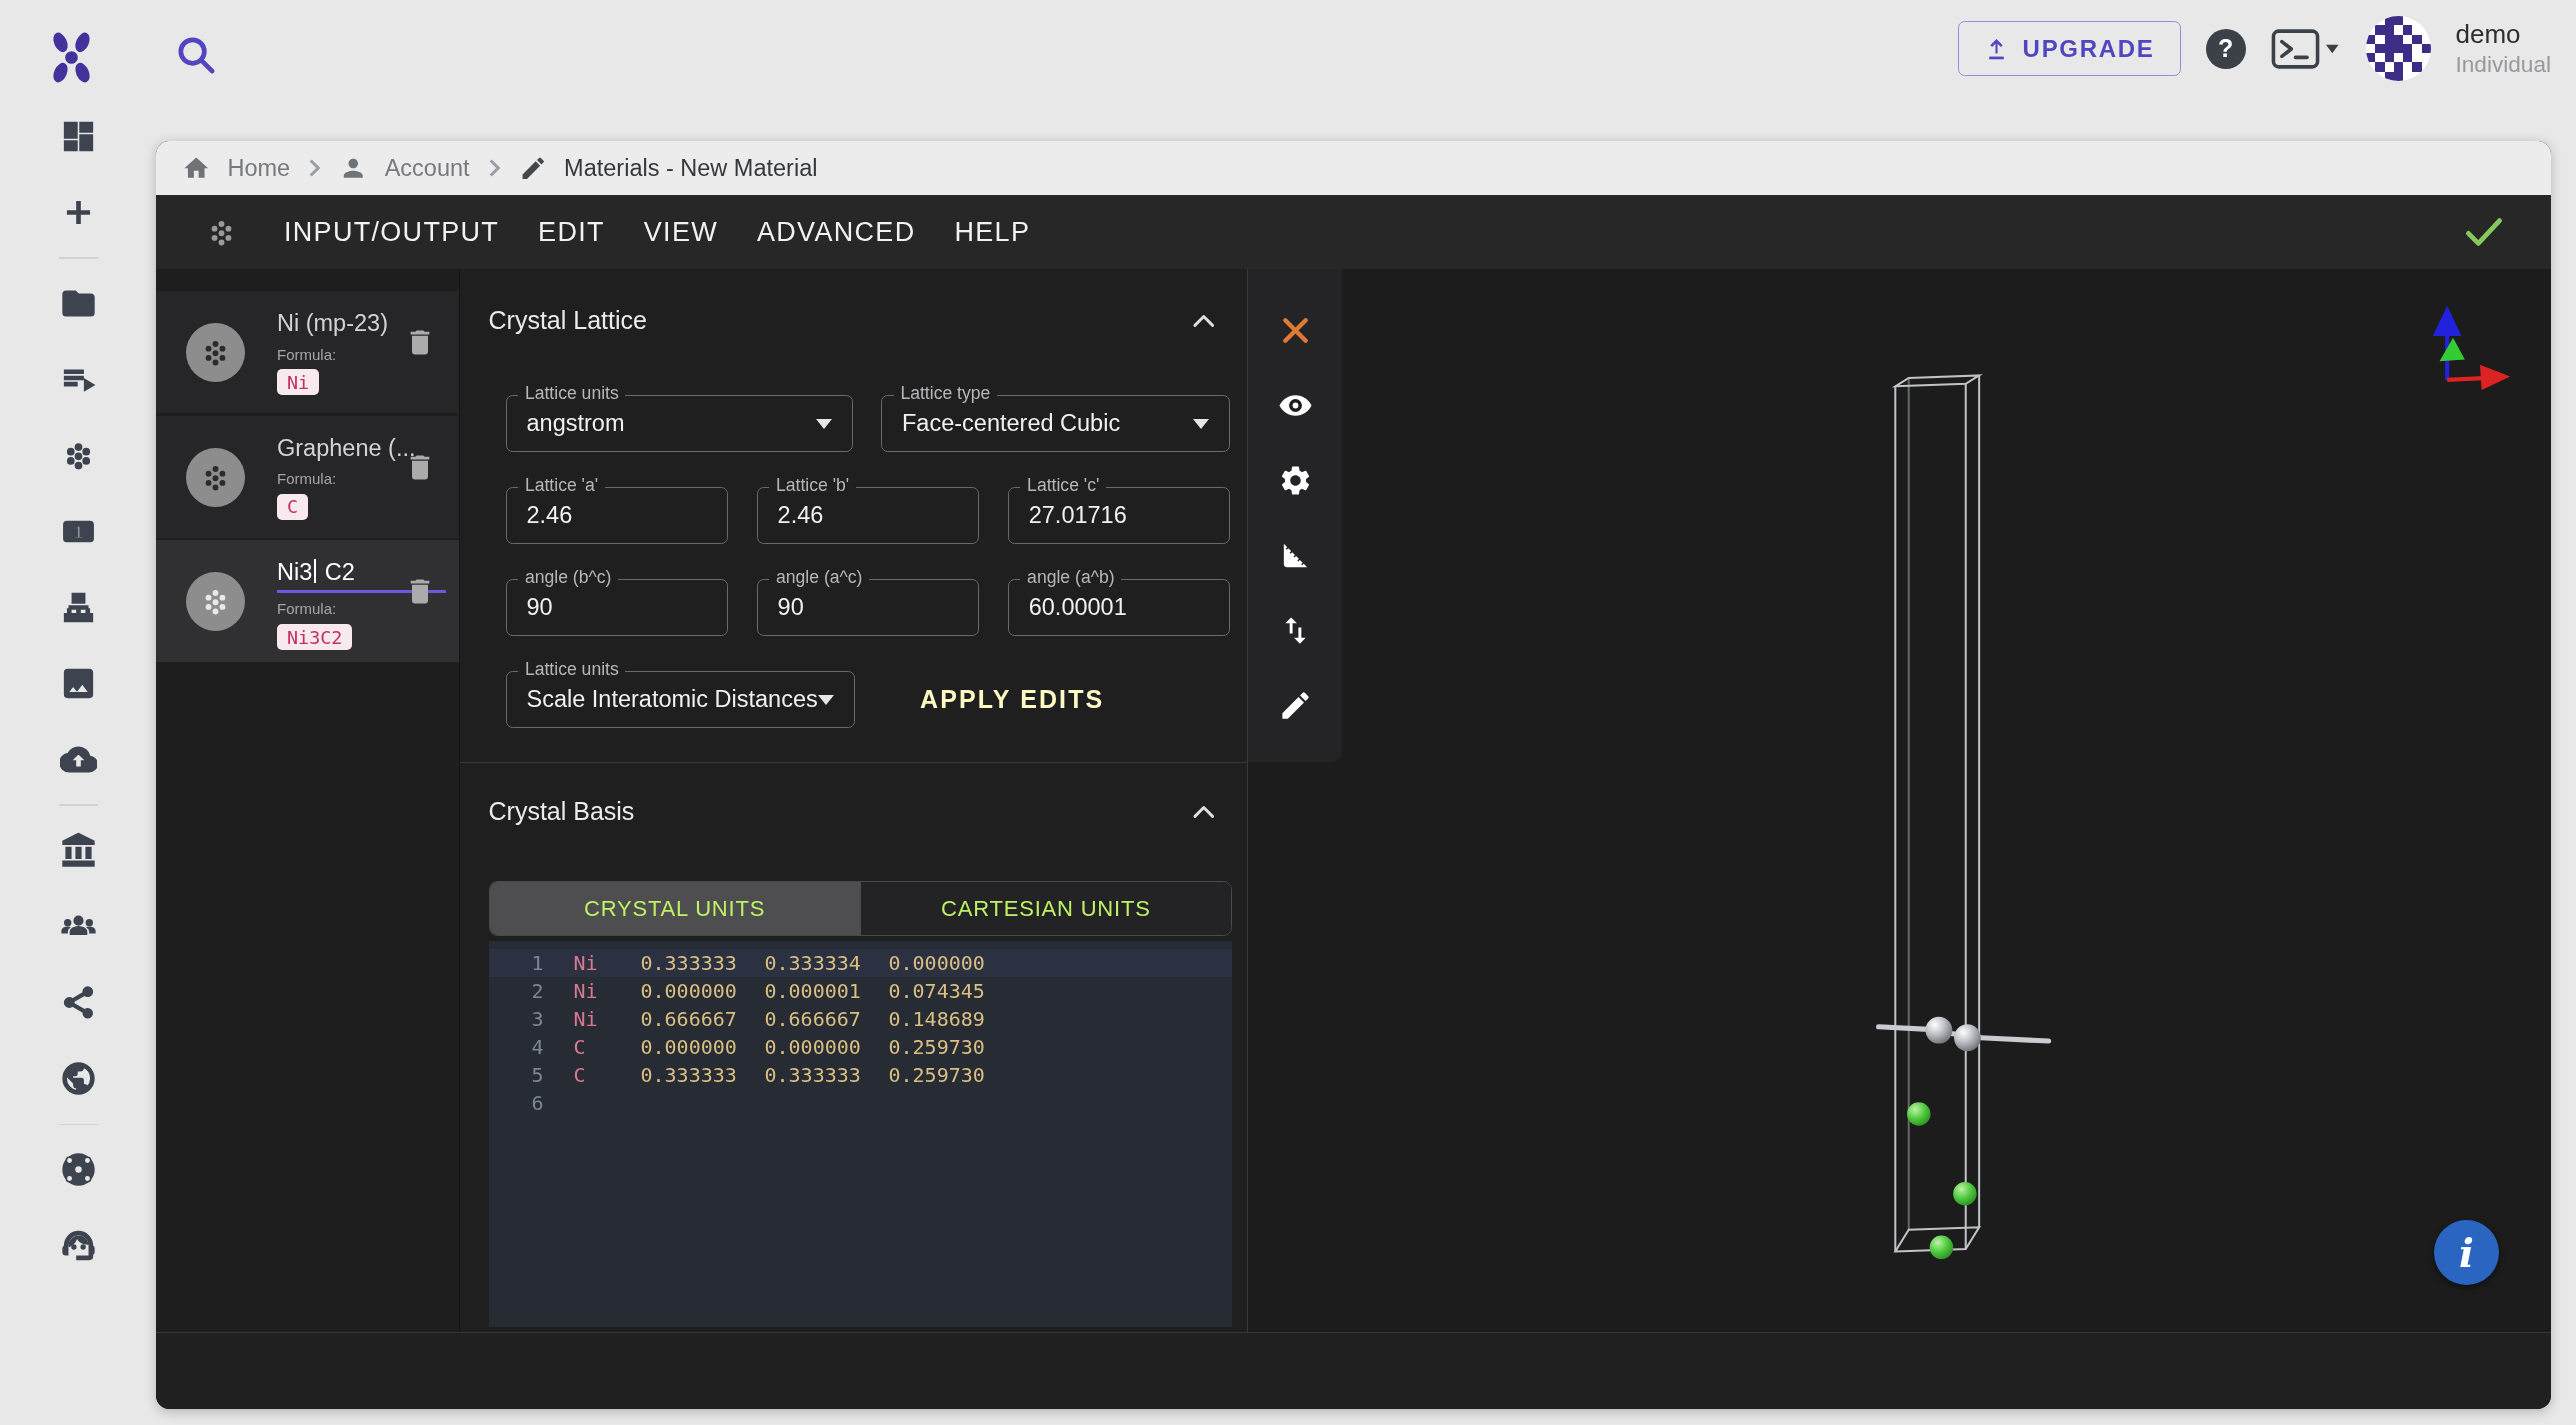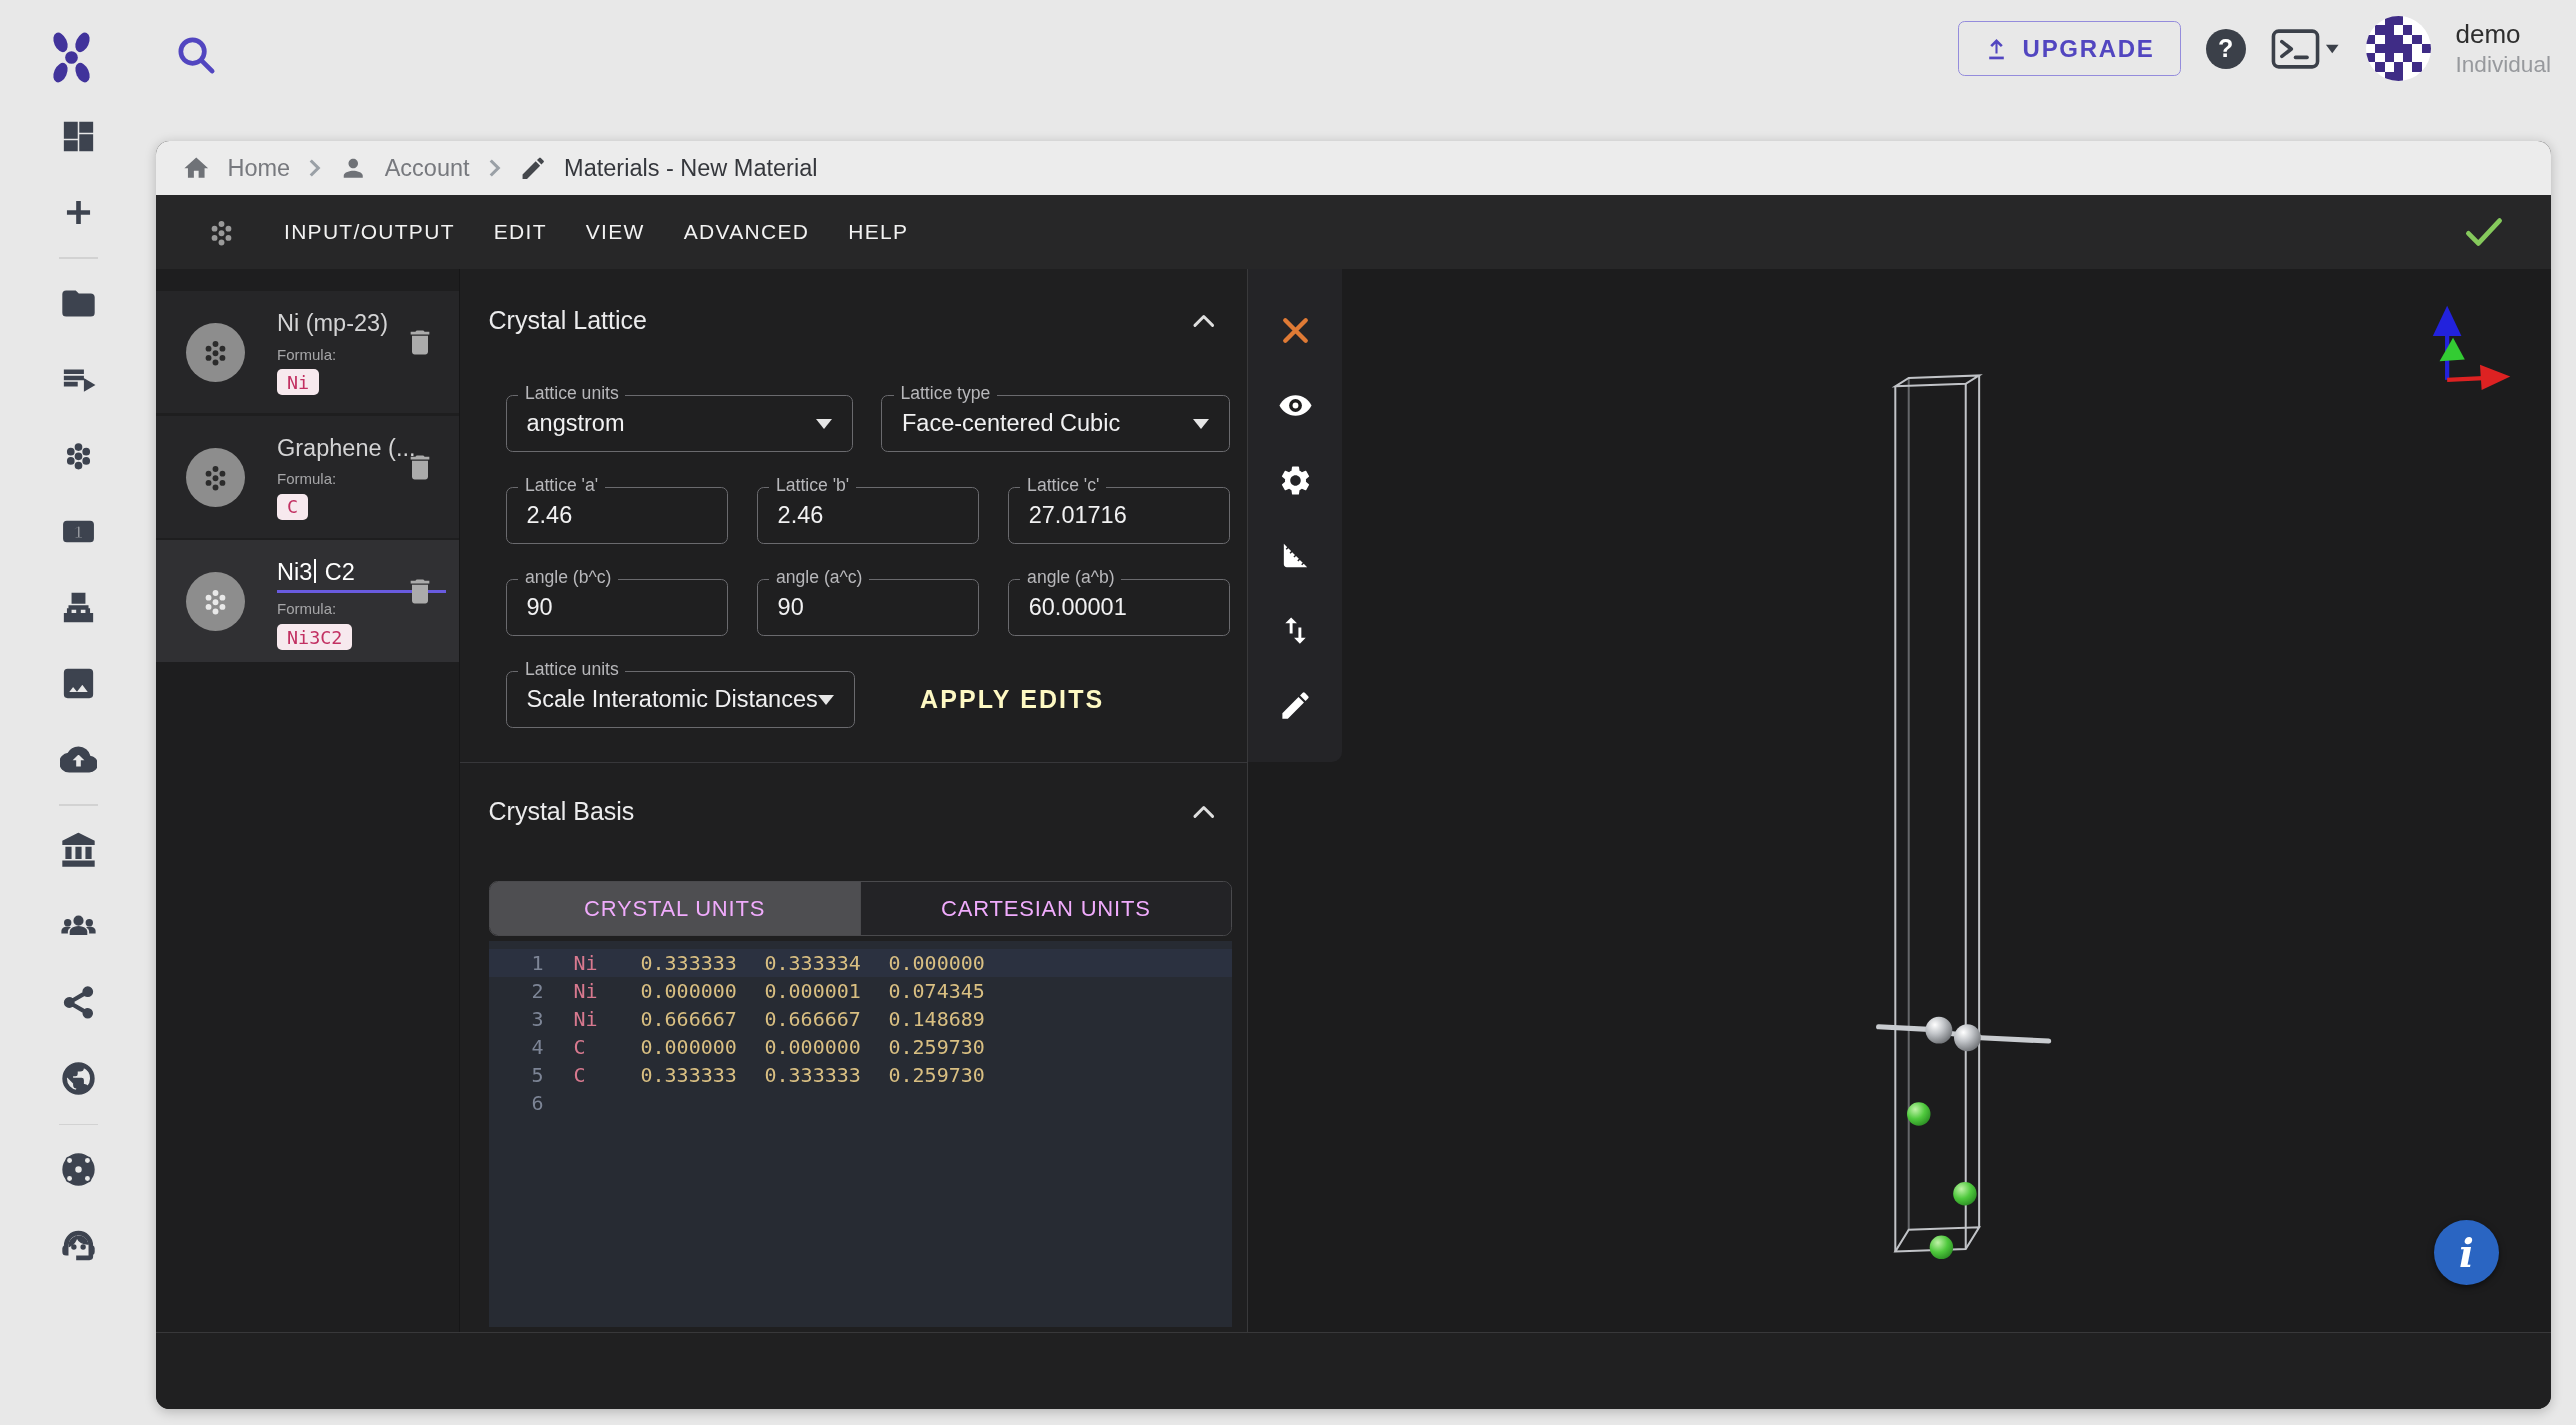--- a/index.html
+++ b/index.html
@@ -36,21 +36,21 @@
 
   .breadcrumb { height:54px; background:#ececec; display:flex; align-items:center;
                 padding:0 26px; gap:17px; flex:0 0 auto; }
   .bc-ic { width:28.5px; height:28.5px; fill:#6f7277; }
   .bc-label { font-size:23.5px; color:#77797e; }
   .bc-sep { width:15px; height:20px; stroke:#9aa0a6; fill:none; stroke-width:2.5; }
   .bc-current { font-size:23.5px; color:#35373c; }
 
   .menubar { height:74px; background:#272728; display:flex; align-items:center;
              padding:0 45px 0 47px; gap:39px; flex:0 0 auto; }
-  .mb-item { color:#f2f2f2; font-size:21px; letter-spacing:1.3px; cursor:pointer; }
+  .mb-item { color:#f2f2f2; font-size:27px; letter-spacing:1.3px; cursor:pointer; }
   .mb-check { margin-left:auto; cursor:pointer; }
 
   .content { flex:1 1 auto; display:flex; min-height:0; }
 
   
   .materials { width:304px; flex:0 0 auto; background:#1e1e1f; border-right:1.7px solid #161617;
                padding-top:22px; display:flex; flex-direction:column; gap:2.5px; }
   .mat-item { height:122px; background:#262628; position:relative; cursor:pointer; }
   .mat-item.selected { background:#303033; }
   .mat-avatar { position:absolute; left:30px; top:32px; width:59px; height:59px; border-radius:50%;
@@ -84,21 +84,21 @@
             border-right:8.4px solid transparent; border-top:10px solid #e6e6e6; }
   .w-units { flex:0 0 347px; } .w-type { flex:1; } .w-eq { flex:1; }
   .apply-btn { margin-left:auto; margin-right:126px; align-self:center; background:none; border:none;
                color:#fef9c3; font-size:25px; letter-spacing:2.1px; font-weight:bold;
                font-family:"Liberation Sans", sans-serif; cursor:pointer; }
 
   .section-basis { padding:34px 10px 5px 28.5px; flex:1; display:flex; flex-direction:column; min-height:0; }
   .tabs { margin:55px 5px 5px 0; height:55px; display:flex; border:1.7px solid #4a4a4d;
           border-radius:8.4px; overflow:hidden; flex:0 0 auto; }
   .tab { flex:1; display:flex; align-items:center; justify-content:center; font-size:22px;
-         letter-spacing:0.8px; color:#f0abfc; background:#232326; cursor:pointer; }
+         letter-spacing:0.8px; color:#bef264; background:#232326; cursor:pointer; }
   .tab.active { background:#4e4e51; }
   .tab + .tab { border-left:1.7px solid #4a4a4d; }
   .code-editor { margin-right:5px; flex:1; background:#272b33; padding-top:8.4px;
                  font-family:"DejaVu Sans Mono", monospace; font-size:20px; overflow:hidden; cursor:text; }
   .crow { display:flex; height:28px; align-items:center; padding-left:30px; }
   .crow.hl { background:#2b3140; }
   .ln { width:25px; text-align:right; color:#7d8596; margin-right:30px; flex:0 0 auto; }
   .el { width:67px; color:#d8798f; flex:0 0 auto; }
   .cnum { width:124px; color:#d9bf82; flex:0 0 auto; }
 

